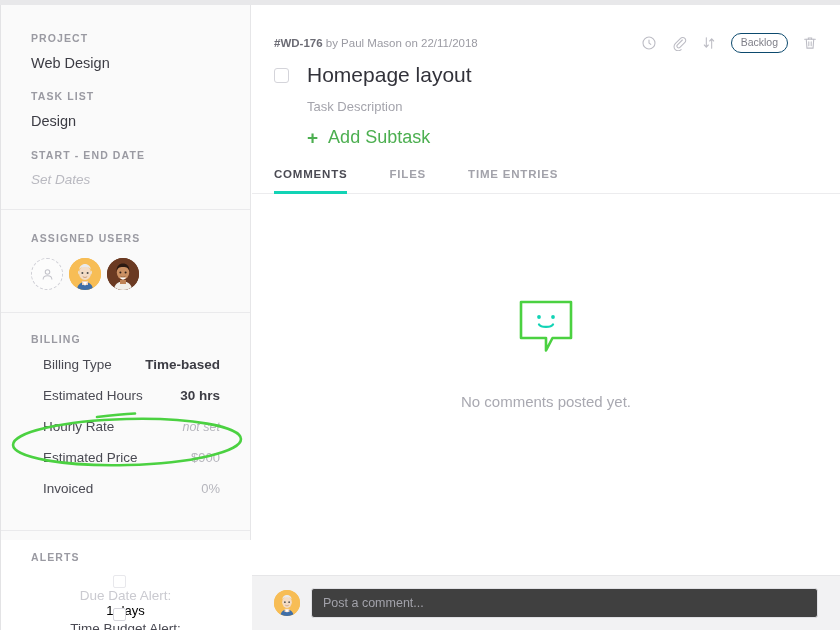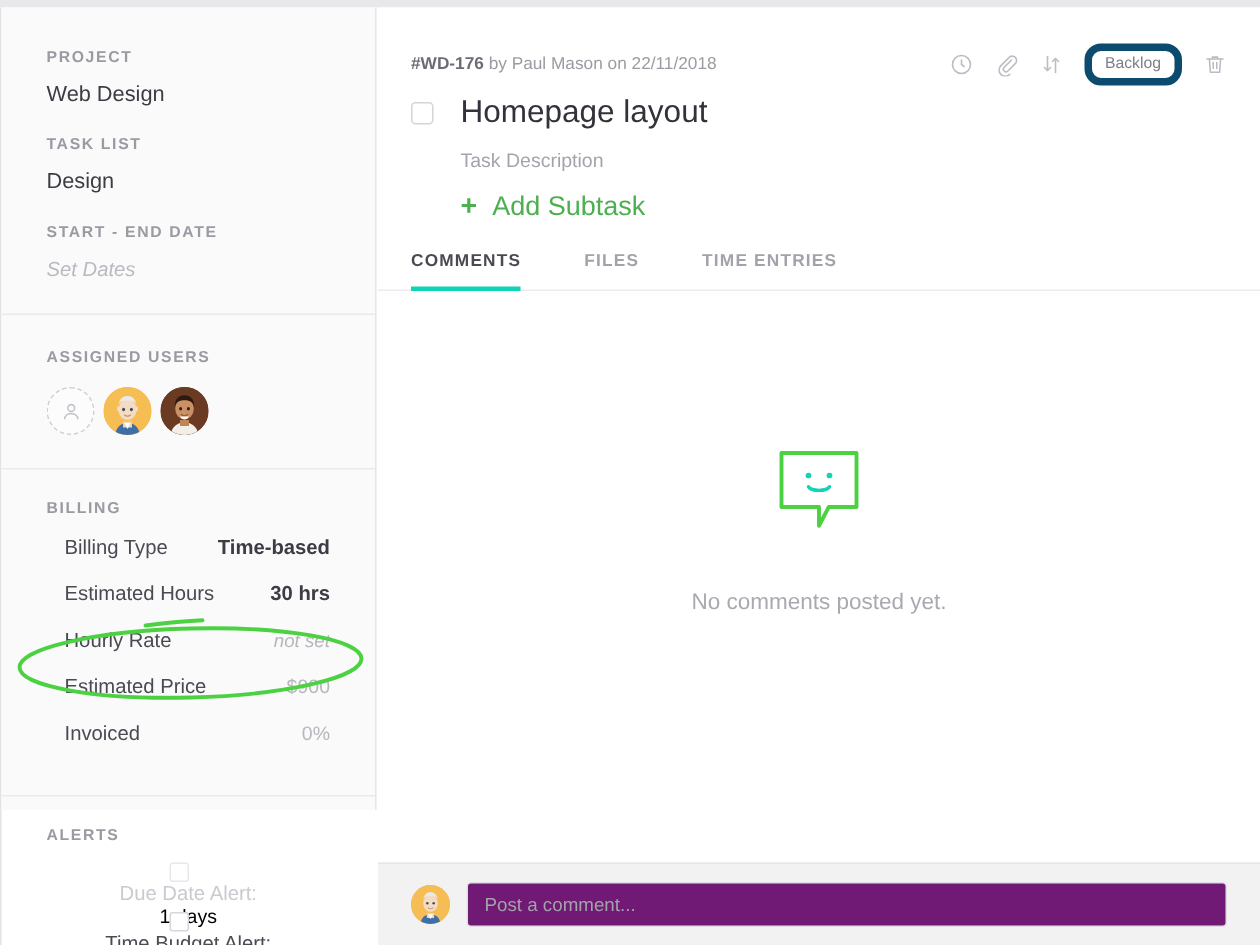--- a/index.html
+++ b/index.html
@@ -129,21 +129,21 @@
   .meta-row {
     display: flex; align-items: center; justify-content: space-between;
     height: 20px;
   }
   .meta-text { font-size: 11.5px; color: #9b9ba3; }
   .meta-text b { color: #6c6c75; font-weight: 700; }
   .meta-icons { display: flex; align-items: center; gap: 14px; }
   .icon-btn { width: 16px; height: 16px; color: #b8b8c0; display:flex; align-items:center; justify-content:center;}
   .icon-btn svg { width: 100%; height: 100%; display:block; }
   .pill {
-    border: 5px solid #0c4a6e;
+    border: 1px solid #0c4a6e;
     border-radius: 11px;
     padding: 2px 9px 3px 9px;
     font-size: 10.5px;
     color: #7e7e87;
     line-height: 1.2;
   }
 
   .title-row { display: flex; align-items: center; margin-top: 10px; }
   .title-cbox {
     width: 15px; height: 15px; border: 1px solid #d4d4da;
@@ -188,21 +188,21 @@
     height: 55px;
     background: #f2f2f3;
     border-top: 1px solid #e6e6e8;
     display: flex; align-items: center;
     padding: 0 22px;
     gap: 11px;
   }
   .composer .avatar { width: 26px; height: 26px; }
   .comment-input {
     flex: 1; height: 30px;
-    background: #701a75;
+    background: #404040;
     border: 1px solid #e0e0e4;
     border-radius: 3px;
     font-family: "Liberation Sans", sans-serif;
     font-size: 12.5px;
     color: #8f8f98;
     padding: 0 11px;
     outline: none;
   }
   .comment-input::placeholder { color: #a2a2aa; }
 </style>

